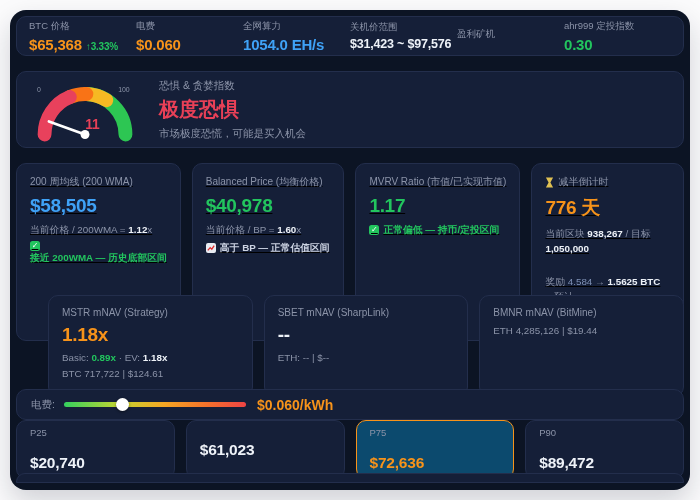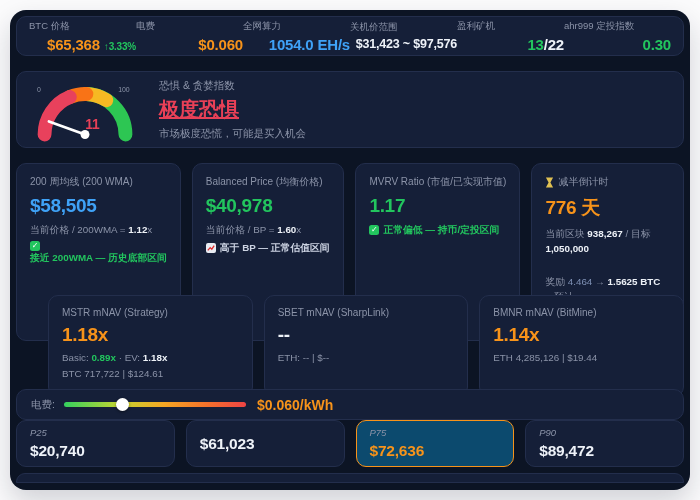--- a/index.html
+++ b/index.html
@@ -19,37 +19,37 @@
     background:#151f38; border:1px solid #232e4c; border-radius:10px;
   }
 
   
   .topbar {
     height:40px; margin-bottom:15px; padding:0 12px;
     display:grid; grid-template-columns:repeat(6,1fr); align-items:center;
   }
   .stat { white-space:nowrap; }
   .stat-label { font-size:9.5px; color:#8b93a8; margin-bottom:3px; }
-  .stat-value { font-size:15px; font-weight:bold; letter-spacing:-.2px;text-align:right; }
+  .stat-value { font-size:15px; font-weight:bold; letter-spacing:-.2px; }
   .v-orange { color:#f7931a; } .v-green { color:#22c55e; }
   .v-blue { color:#3fa2f7; } .v-white { color:#eef2f8; }
   .stat-delta { font-size:10px; color:#22c55e; font-weight:bold; margin-left:4px; }
   .stat-range { font-size:12.5px; }
 
   
   .fg-card { height:77px; margin-bottom:15px; padding:6px 14px;
     display:flex; align-items:center; gap:20px; }
   .fg-text { display:flex; flex-direction:column; }
   .fg-title { font-size:10.5px; color:#8b93a8; }
-  .fg-status { font-size:20px; font-weight:bold; color:#e84057; margin:3px 0 4px;text-decoration:underline; }
+  .fg-status { font-size:20px; font-weight:bold; color:#e84057; margin:3px 0 4px; }
   .fg-desc { font-size:10.5px; color:#8b93a8; }
 
   
   .cards4 { display:grid; grid-template-columns:repeat(4,1fr); gap:11px;
-    height:120px; margin-bottom:12px; }
+    height:120px; margin-bottom:12px;text-decoration:underline; }
   .mcard { padding:11px 13px; }
   .mcard-title { font-size:10px; color:#8b93a8; margin-bottom:6px; white-space:nowrap;
     display:flex; align-items:center; gap:4px;}
   .mcard-value { font-size:19px; font-weight:bold; letter-spacing:-.3px; margin-bottom:6px; }
   .mline { font-size:9.8px; color:#8b93a8; margin-bottom:4px; line-height:1.45;
     display:flex; align-items:center; flex-wrap:wrap; white-space:pre; }
   .note-green { color:#22c55e; font-weight:bold; }
   .note-white { color:#cdd4e3; font-weight:bold; }
   .ratio-b { color:#eef2f8; font-weight:bold; }
   .dim-blue { color:#7e90b4; }
@@ -76,21 +76,21 @@
   .slider-track { position:relative; width:182px; height:5px; border-radius:3px;
     background:linear-gradient(90deg,#34d05e,#c3d531 30%,#f5a623 55%,#f4722b 78%,#ef4444); }
   .slider-thumb { position:absolute; top:50%; width:13px; height:13px; margin-top:-6.5px;
     background:#fff; border-radius:50%; box-shadow:0 1px 3px rgba(0,0,0,.45); }
   .slider-value { font-size:14px; font-weight:bold; color:#f7931a; margin-left:11px; }
 
   
   .pcards { display:grid; grid-template-columns:repeat(4,1fr); gap:11px;
     height:42px; margin-bottom:11px; }
   .pcard { padding:6px 13px; display:flex; flex-direction:column; justify-content:center; cursor:pointer; }
-  .pcard-label { font-size:9.5px; color:#8b93a8; margin-bottom:4px;font-style:italic; }
+  .pcard-label { font-size:9.5px; color:#8b93a8; margin-bottom:16px; }
   .pcard-value { font-size:15.5px; font-weight:bold; color:#eef2f8; letter-spacing:-.2px; }
   .pcard.selected { border:1.5px solid #f7931a; background:#0c4a6e; }
   .pcard.selected .pcard-value { color:#f7931a; }
 
   .bottom-sliver { height:10px; border-radius:9px 9px 0 0; flex:0 0 auto; }
 </style>
 </head>
 <body>
 
 <div class="dashboard">
@@ -107,21 +107,20 @@
     <div class="stat">
       <div class="stat-label">全网算力</div>
       <div class="stat-value v-blue">1054.0 EH/s</div>
     </div>
     <div class="stat">
       <div class="stat-label">关机价范围</div>
       <div class="stat-value v-white stat-range">$31,423 ~ $97,576</div>
     </div>
     <div class="stat">
       <div class="stat-label">盈利矿机</div>
-      <div class="stat-value"><span class="v-green">13</span><span class="v-white">/22</span></div>
     </div>
     <div class="stat">
       <div class="stat-label">ahr999 定投指数</div>
       <div class="stat-value v-green">0.30</div>
     </div>
   </div>
 
   <div class="card fg-card">
     <svg width="108" height="66" viewBox="0 0 100 62">
       <text x="5" y="14" font-size="6.5" fill="#8b93a8">0</text>
@@ -168,21 +167,21 @@
     <div class="card mcard">
       <div class="mcard-title">
           <svg width="9" height="11" viewBox="0 0 10 12">
             <path d="M1 0.5 h8 l-3 5.5 3 5.5 h-8 l3 -5.5 z" fill="#dfc052"></path>
           </svg>
           <span>减半倒计时</span>
         </div>
       <div class="mcard-value v-orange">776 天</div>
       <div class="mline" style="margin-bottom:1px"><span>当前区块 </span><span class="ratio-b">938,267</span><span> / 目标</span></div>
       <div class="mline ratio-b" style="margin-bottom:19px">1,050,000</div>
-      <div class="mline" style="margin-bottom:1px"><span>奖励 </span><span class="dim-blue">4.464</span><span> → </span><span class="ratio-b">1.5625 BTC</span><span> · 预计</span></div>
+      <div class="mline" style="margin-bottom:1px"><span>奖励 </span><span class="dim-blue">4.584</span><span> → </span><span class="ratio-b">1.5625 BTC</span><span> · 预计</span></div>
       <div class="mline ratio-b">2028-04-11</div>
       <div class="progress-track">
           <div class="progress-fill" style="width: 55%;"></div>
         </div>
     </div>
   </div>
 
   <div class="cards3">
     <div class="card ncard">
       <div class="mcard-title">MSTR mNAV (Strategy)</div>
@@ -190,21 +189,20 @@
       <div class="mline" style="margin-bottom:2px"><span>Basic: </span><span class="note-green">0.89x</span><span> · </span><span>EV: </span><span class="ratio-b">1.18x</span></div>
       <div class="mline">BTC 717,722 | $124.61</div>
     </div>
     <div class="card ncard">
       <div class="mcard-title">SBET mNAV (SharpLink)</div>
       <div class="mcard-value v-white">--</div>
       <div class="mline">ETH: -- | $--</div>
     </div>
     <div class="card ncard">
       <div class="mcard-title">BMNR mNAV (BitMine)</div>
-      <div class="mcard-value v-orange">1.14x</div>
       <div class="mline">ETH 4,285,126 | $19.44</div>
     </div>
   </div>
 
   <div class="card slider-card">
     <span class="slider-label">电费:</span>
     <div class="slider-track">
       <div class="slider-thumb" style="left: calc(32% - 6.5px);"></div>
     </div>
     <span class="slider-value">$0.060/kWh</span>

